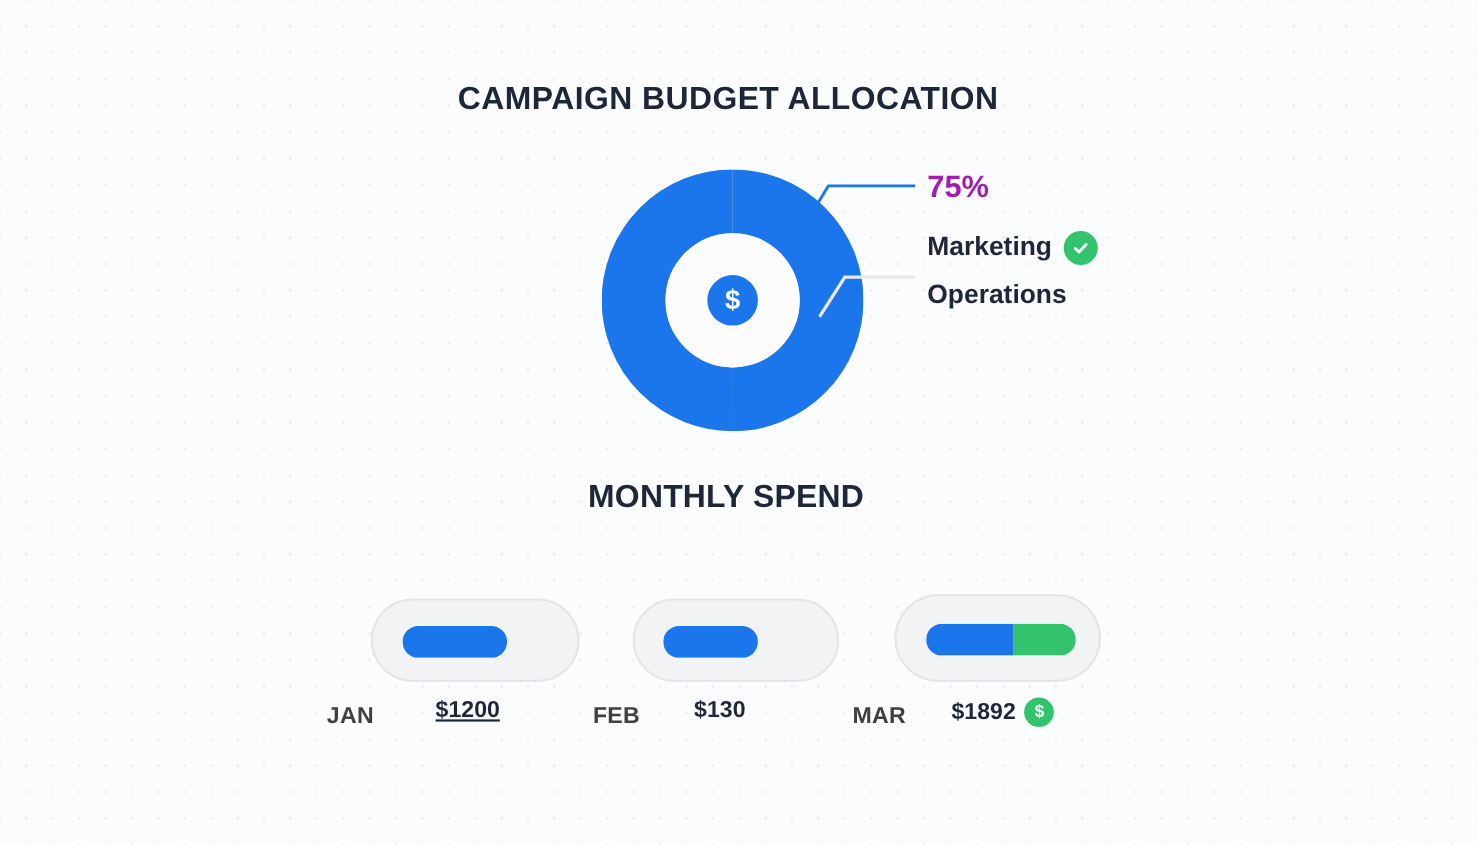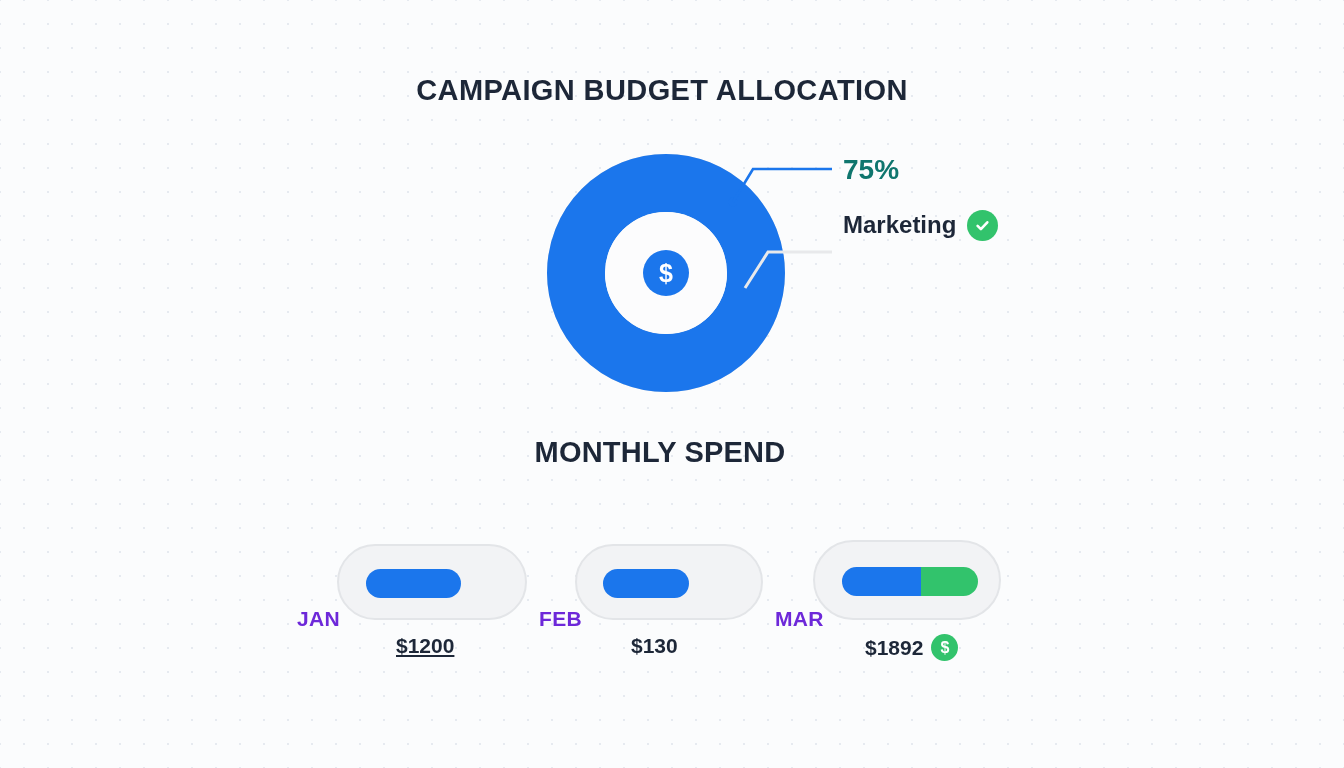--- a/index.html
+++ b/index.html
@@ -90,21 +90,21 @@
   
   .legend {
     position: absolute;
     left: 843px;
     top: 156px;
     width: 260px;
   }
   .legend-pct {
     font-size: 28px;
     font-weight: bold;
-    color: #0f766e;
+    color: #a21caf;
     line-height: 1;
     margin-bottom: 26px;
   }
   .legend-row {
     display: flex;
     align-items: center;
     gap: 11px;
     margin-bottom: 14px;
   }
   .legend-label {
@@ -138,23 +138,24 @@
     position: absolute;
     border-radius: 999px;
     overflow: hidden;
     display: flex;
   }
   .pill-seg { height: 100%; }
   .month-label {
     position: absolute;
     font-size: 21px;
     font-weight: bold;
-    color: #6d28d9;
+    color: #404040;
     letter-spacing: 0.3px;
     white-space: nowrap;
+    margin-top: 32px;
   }
   .amount {
     position: absolute;
     font-size: 21px;
     font-weight: bold;
     color: #1d2738;
     white-space: nowrap;
     display: flex;
     align-items: center;
     gap: 8px;
@@ -212,20 +213,23 @@
 
     <div class="legend-row">
       <span class="legend-label">Marketing</span>
       <span class="check-badge">
         <svg width="17" height="17" viewBox="0 0 17 17" aria-hidden="true">
           <path d="M3.6 8.9 L6.9 12.1 L13.3 5.3" fill="none" stroke="#ffffff" stroke-width="2.6" stroke-linecap="round" stroke-linejoin="round"></path>
         </svg>
       </span>
     </div>
 
+    <div class="legend-row">
+      <span class="legend-label">Operations</span>
+    </div>
   </div>
 
   <div class="section-title">MONTHLY SPEND</div>
 
   <div class="pill-group">
     <div class="pill-track" style="left:337px; top:544px; width:190px; height:76px;">
       <div class="pill-fill" style="left:27px; top:23px; width:95px; height:29px;">
         <div class="pill-seg" style="width:100%; background:#1b76ec;"></div>
       </div>
     </div>

